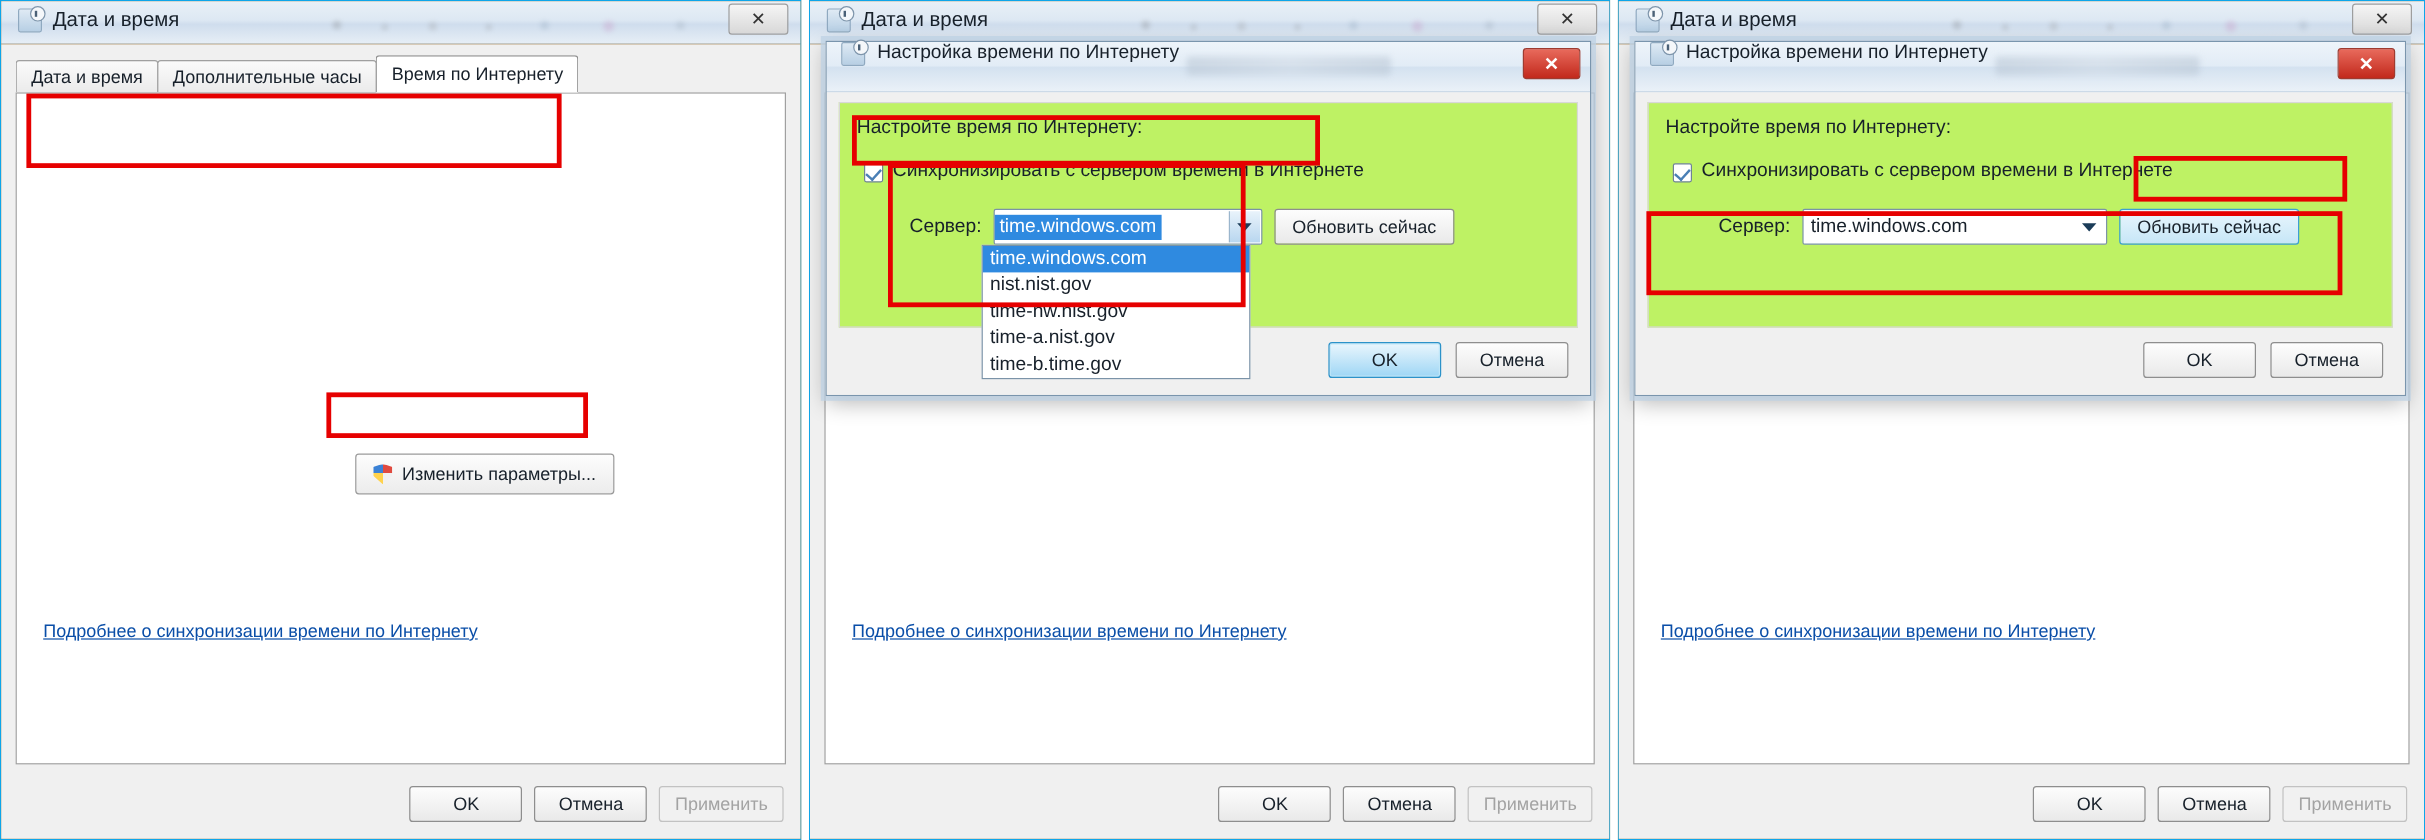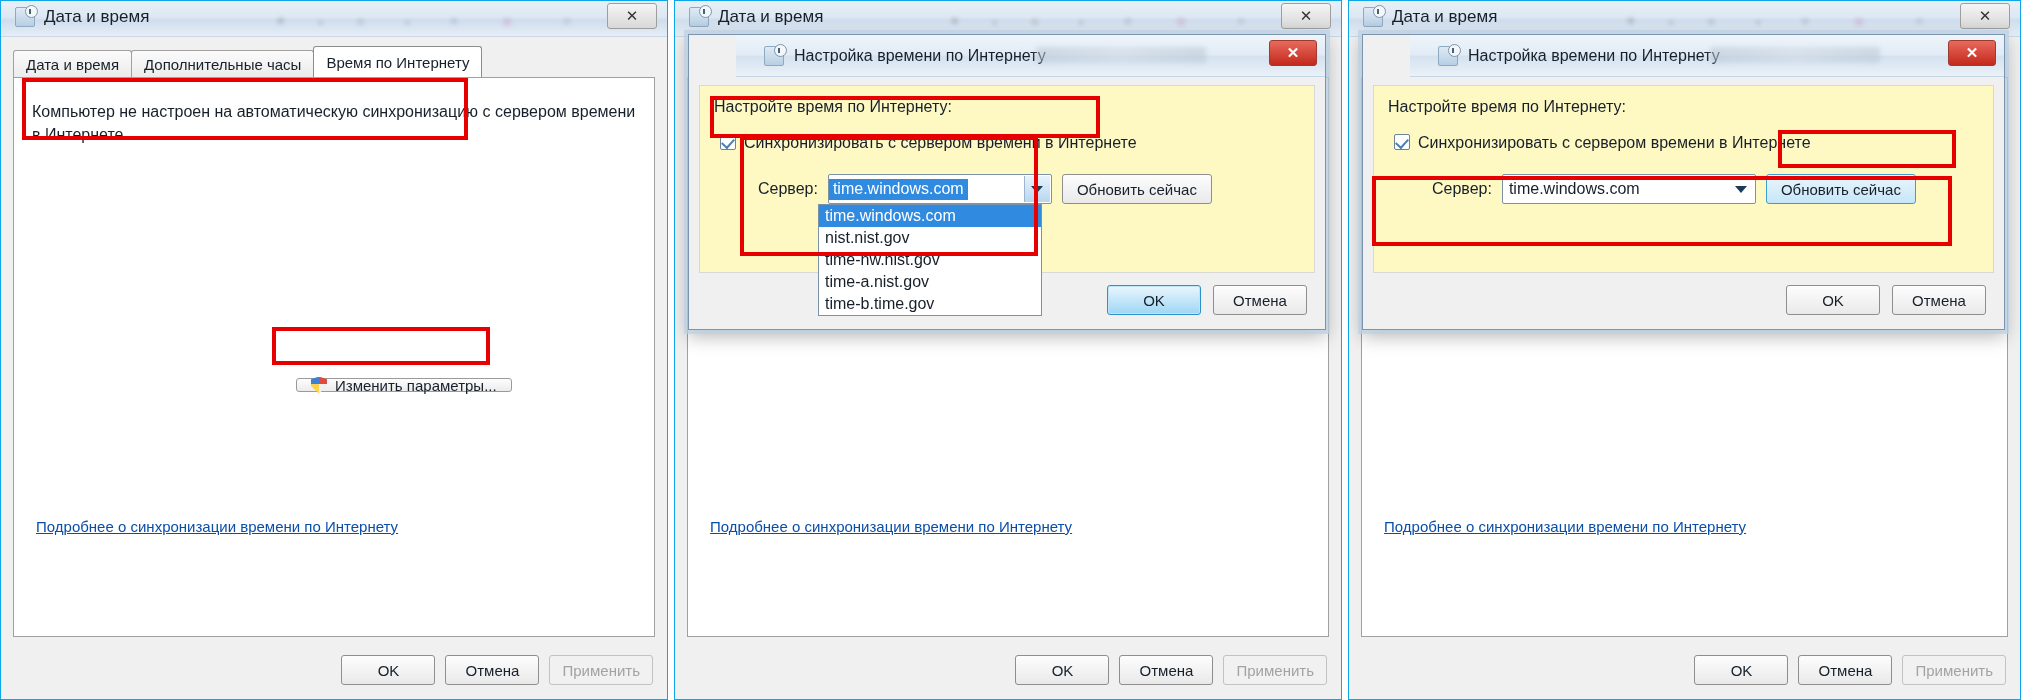--- a/index.html
+++ b/index.html
@@ -91,21 +91,21 @@
   
   .redbox { position:absolute; border:4px solid #e60000; pointer-events:none; z-index:40; }
 
   
   .notice {
     position:absolute; left:18px; top:22px; right:18px;
     font-size:16px; line-height:1.45; color:#17202a;
   }
   .change-btn {
     position:absolute; display:flex; align-items:center; justify-content:center; gap:8px;
-    height:14px; padding:0 14px;
+    height:34px; padding:0 14px;
     background:linear-gradient(to bottom,#fdfdfd,#ececec);
     border:1px solid #9a9a9a; border-radius:3px;
     font-size:15px; color:#17202a; white-space:nowrap;
   }
   .shield {
     width:16px; height:17px; flex:none; position:relative;
     background: conic-gradient(from 180deg at 50% 40%, #ffd24d 0 25%, #3b82d6 0 50%, #e04a3f 0 75%, #f0f0f0 0 100%);
     clip-path: polygon(50% 0, 100% 16%, 100% 58%, 50% 100%, 0 58%, 0 16%);
     border-radius:2px;
   }
@@ -134,42 +134,42 @@
   .dialog {
     position:absolute; z-index:30;
     background:#f0f0f0;
     border:1px solid #7a95ad;
     box-shadow: 0 0 0 4px rgba(190,210,228,.75), 0 6px 18px rgba(0,0,0,.30);
   }
   .dlg-title {
     position:relative; height:42px;
     background: linear-gradient(to bottom,#eef4fa 0%,#e2ecf6 48%,#d4e2f0 52%,#eaf1f8 100%);
     border-bottom:1px solid #c4d5e5;
-    display:flex; align-items:center; padding-left:28px; gap:10px;margin-left:47px;
+    display:flex; align-items:flex-start; padding-left:12px; gap:10px;
   }
   .dlg-title-text { font-size:16px; color:#17202a; white-space:nowrap; }
   .dlg-ghost {
     position:absolute; left:300px; top:12px; width:170px;height:16px;
     background:linear-gradient(to right,#b9c6d4,#cfd9e4,#b9c6d4);
     opacity:.55; filter: blur(2.5px); border-radius:3px;
   }
   .dlg-close {
     position:absolute; right:8px; top:5px; width:48px;height:26px;
     border:1px solid #9e3b30; border-radius:3px;
     background:linear-gradient(to bottom,#e86a5c,#c2291c);
     display:flex;align-items:center;justify-content:center;
     color:#fff; font-size:15px; font-weight:bold;
   }
   .dlg-body { position:relative; background:#f0f0f0; height:calc(100% - 42px); }
   .dlg-inner {
     position:absolute; left:10px; top:8px; right:10px; bottom:56px;
-    background:#fef9c3; border:1px solid #d8d8d8;
+    background:#bef264; border:1px solid #d8d8d8;
   }
   .dlg-head-text { position:absolute; left:14px; top:12px; font-size:16px; color:#17202a; white-space:nowrap; }
-  .chk-row { position:absolute; display:flex; align-items:flex-start; gap:8px; font-size:16px; color:#17202a; white-space:nowrap; }
+  .chk-row { position:absolute; display:flex; align-items:flex-end; gap:8px; font-size:16px; color:#17202a; white-space:nowrap; }
   .chk {
     width:16px;height:16px; flex:none; position:relative;
     background:#fff; border:1px solid #6f8296; border-radius:2px;
   }
   .chk::after{
     content:""; position:absolute; left:3px; top:1px; width:6px;height:10px;
     border:solid #4a7fb5; border-width:0 2px 2px 0; transform:rotate(42deg);
   }
   .srv-row { position:absolute; display:flex; align-items:center; gap:10px; }
   .srv-label { font-size:16px; color:#17202a; white-space:nowrap; }
@@ -224,21 +224,20 @@
           </div>
           <div class="tab">
             <span>Дополнительные часы</span>
           </div>
           <div class="tab active">
             <span>Время по Интернету</span>
           </div>
         </div>
 
         <div class="tabpanel">
-          <div class="notice">Компьютер не настроен на автоматическую синхронизацию с сервером времени в Интернете.</div>
 
           <div class="change-btn" style="left:282px; top:300px;">
             <span class="shield"></span>
             <span>Изменить параметры...</span>
           </div>
 
           <div class="helplink" style="left:22px; top:440px;">Подробнее о синхронизации времени по Интернету</div>
         </div>
 
         <div class="btnrow">

